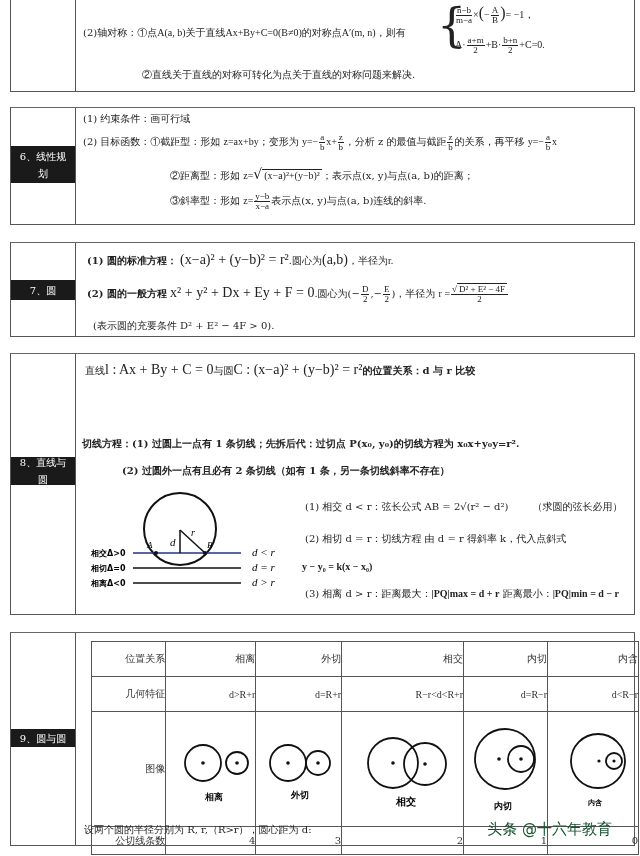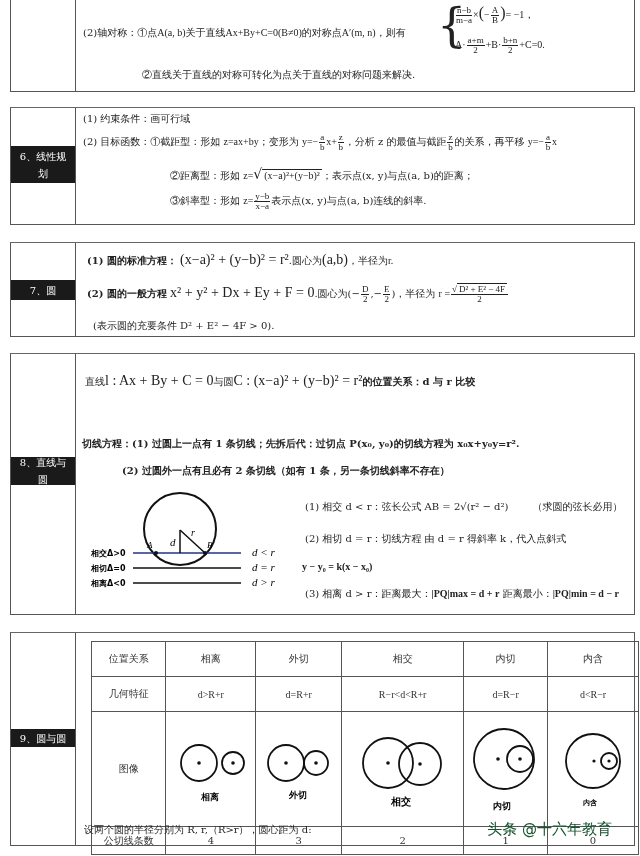--- a/index.html
+++ b/index.html
@@ -13,21 +13,21 @@
   .body { position: absolute; left: 66px; right: 0; top: 0; bottom: 0; }
   .t { position: absolute; font-size: 10px; white-space: nowrap; color: #222; }
   .m { font-family: "Liberation Serif", "DejaVu Serif", serif; }
   .mbig { font-family: "Liberation Serif", serif; font-size: 14px; }
   .b { font-weight: bold; }
   .frac { display: inline-flex; flex-direction: column; align-items: center; vertical-align: middle; line-height: 1.05; font-size: 9px; margin: 0 1px; }
   .frac .num { border-bottom: 1px solid #222; padding: 0 1px; }
   .sqrt { border-top: 1px solid #222; padding: 0 2px; }
   .brace { position: absolute; font-size: 46px; font-family: "DejaVu Serif", serif; font-weight: 200; line-height: 1; }
   table.cc { position: absolute; left: 80px; top: 8px; width: 548px; border-collapse: collapse; }
-  table.cc td { border: 1px solid #555; text-align: center; font-size: 10px; color: #333; }
+  table.cc td { border: 1px solid #555; text-align: right; font-size: 10px; color: #333; }
   .wm { position: absolute; right: 22px; bottom: 6px; font-family: "DejaVu Sans", sans-serif; font-size: 15px; color: #14532d; }
 </style>
 </head>
 <body>
 
 <div class="sec sec-open" style="top:-2px;height:94px;">
   <div class="side"></div>
   <div class="body">
     <div class="t" style="left:6px;top:28px;">
       <span>(2)轴对称：①点</span><span class="m">A(a, b)</span><span>关于直线</span><span class="m">Ax+By+C=0(B≠0)</span><span>的对称点</span><span class="m">A′(m, n)</span><span>，则有</span>
@@ -110,21 +110,21 @@
     </div>
     <div class="t" style="left:16px;top:76px;">(表示圆的充要条件 D² + E² − 4F &gt; 0).</div>
   </div>
 </div>
 
 <div class="sec" style="top:353px;height:262px;">
   <div class="side">
     <div class="label" style="top:103px;height:28px;">8、直线与圆</div>
   </div>
   <div class="body">
-    <div class="t" style="left:8px;top:8px;margin-top:11px;">
+    <div class="t" style="left:8px;top:8px;">
       <span>直线</span><span class="mbig m">l : Ax + By + C = 0</span><span>与圆</span><span class="mbig m">C : (x−a)² + (y−b)² = r²</span><span class="b">的位置关系：d 与 r 比较</span>
     </div>
     <div class="t b" style="left:5px;top:83px;">切线方程：(1) 过圆上一点有 1 条切线；先拆后代：过切点 P(x₀, y₀)的切线方程为 x₀x+y₀y=r².</div>
     <div class="t b" style="left:45px;top:110px;">(2) 过圆外一点有且必有 2 条切线（如有 1 条，另一条切线斜率不存在）</div>
 
     <svg style="position:absolute;left:0;top:130px;" width="210" height="110">
       <circle cx="103" cy="45" r="36" fill="none" stroke="#111" stroke-width="2"></circle>
       <line x1="56" y1="69" x2="164" y2="69" stroke="#223388" stroke-width="1.5"></line>
       <line x1="56" y1="84" x2="164" y2="84" stroke="#111" stroke-width="1.5"></line>
       <line x1="56" y1="99" x2="164" y2="99" stroke="#111" stroke-width="1.5"></line>

